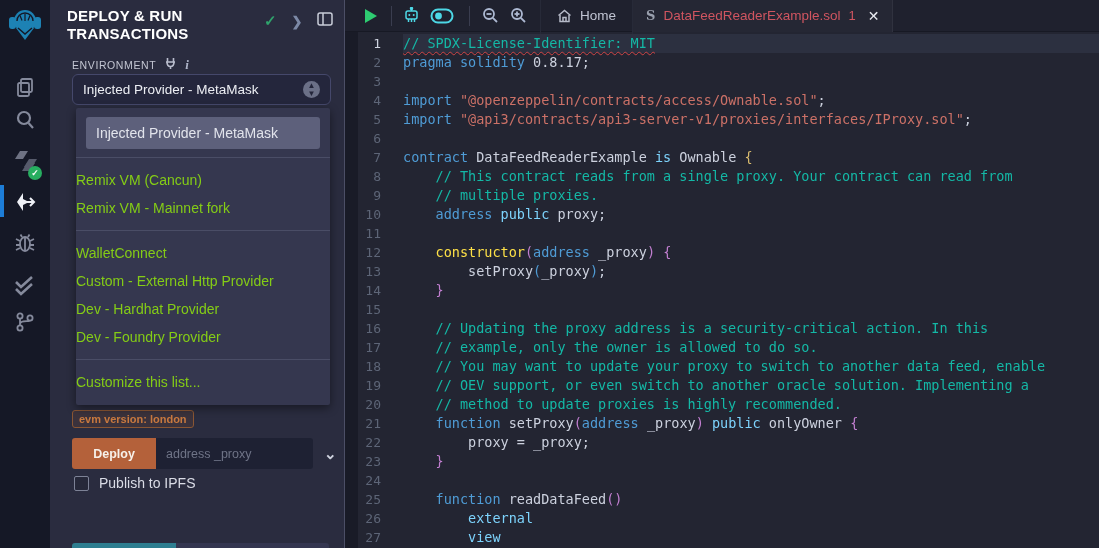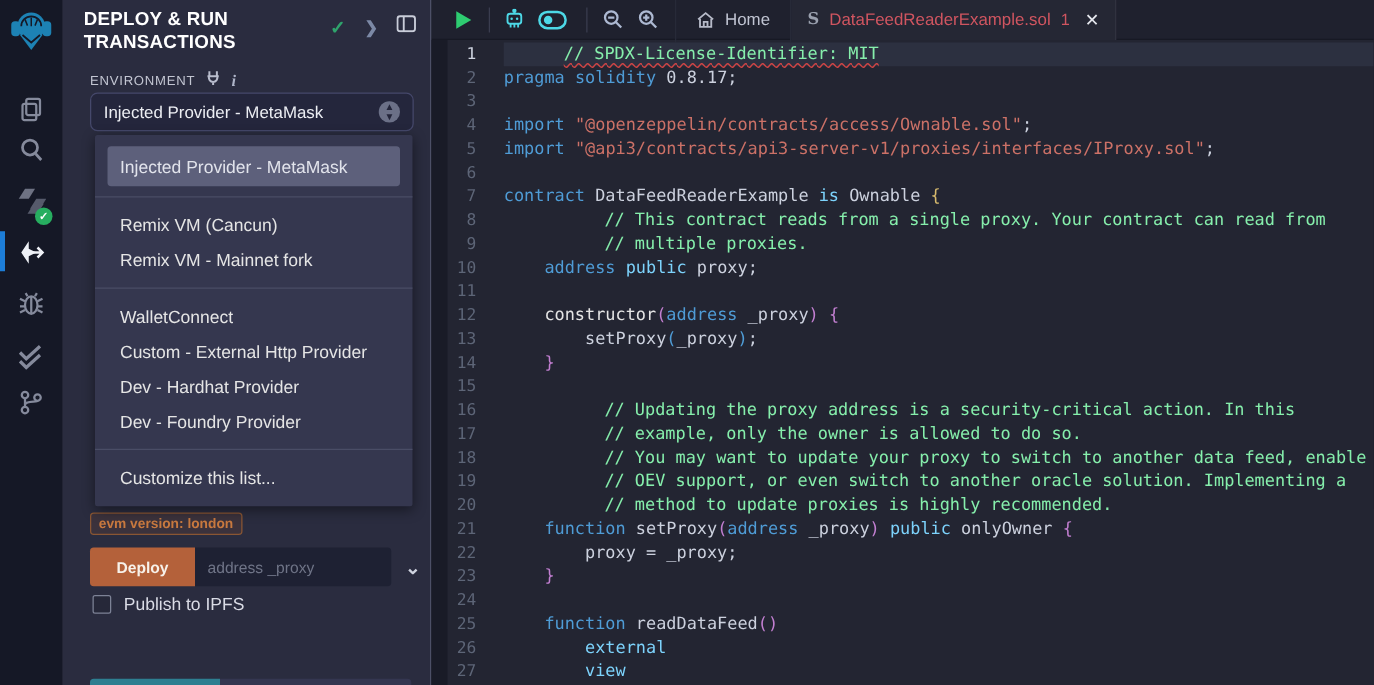--- a/index.html
+++ b/index.html
@@ -36,21 +36,21 @@
     background:#24263c; border:1px solid #45486b; border-radius:6px;
     display:flex; align-items:center; padding:0 10px; }
   .env-select .sel-text { font-size:13.5px; color:#eceef3; flex:1; }
   .stepper { width:17px; height:17px; border-radius:50%; background:#6b7087;
     color:#23253a; font-size:8px; line-height:8px; display:flex; flex-direction:column;
     align-items:center; justify-content:center; }
   
   .menu { position:absolute; top:108px; left:26px; width:254px; z-index:5;
     background:#35374f; border-radius:2px; padding:7px 0 9px 0;
     box-shadow:0 3px 10px rgba(0,0,0,.45); }
-  .menu-item { height:28px; line-height:28px; padding-left:20px; font-size:14px; color:#e5e5e5; }
+  .menu-item { height:28px; line-height:28px; font-size:14px; color:#84cc16; }
   .menu-item.selected { margin:2px 10px 4px 10px; padding-left:10px; height:32px; line-height:32px;
     background:#5d607b; border-radius:3px; color:#e2e4ec; }
   .menu-divider { height:1px; background:#4a4d66; margin:8px 0; }
 
   .evm-badge { position:absolute; top:410px; left:22px; font-size:11px; font-weight:bold;
     color:#c8793f; border:1px solid #8a5633; background:rgba(160,90,40,.14);
     padding:2px 6px; border-radius:3px; }
   .deploy-row { position:absolute; top:438px; left:22px; display:flex; align-items:center; }
   .deploy-btn { width:84px; height:31px; background:#b4613a; border:none; border-radius:3px 0 0 3px;
     color:#f7f1ea; font-size:12.5px; font-weight:bold; }
@@ -94,23 +94,23 @@
   .code-area::before { content:""; position:absolute; left:0; top:0; width:13px; height:100%;
     background:#191b27; }
   .code-scroll { padding-top:2px; }
   .cl { display:flex; height:19px; line-height:19px; white-space:pre; }
   .ln { width:58px; flex:none; text-align:right; padding-right:22px; color:#5d6577; font-size:13px; }
   .lc { flex:1; color:#ccd1de; }
   .cl.cur .lc { background:#2c3040; }
   .cl.cur .ln { color:#cfd4e0; }
   .tok.kw { color:#4f9cd6; }
   .tok.st { color:#cc7167; }
-  .tok.cm { color:#86efac;padding-left:48px; }
+  .tok.cm { color:#14b8a6; }
   .tok.md { color:#7dd3fc; }
-  .tok.ct { color:#e5e5e5;text-align:center; }
+  .tok.ct { color:#fde047;text-align:center; }
   .tok.b1 { color:#d7ba6e; }
   .tok.b2 { color:#c27fd1; }
   .tok.b3 { color:#4f9cd6; }
   .tok.err { text-decoration:underline wavy #cf4444 1px; text-underline-offset:3px; }
 </style>
 </head>
 <body>
 
 <div class="app">
 

